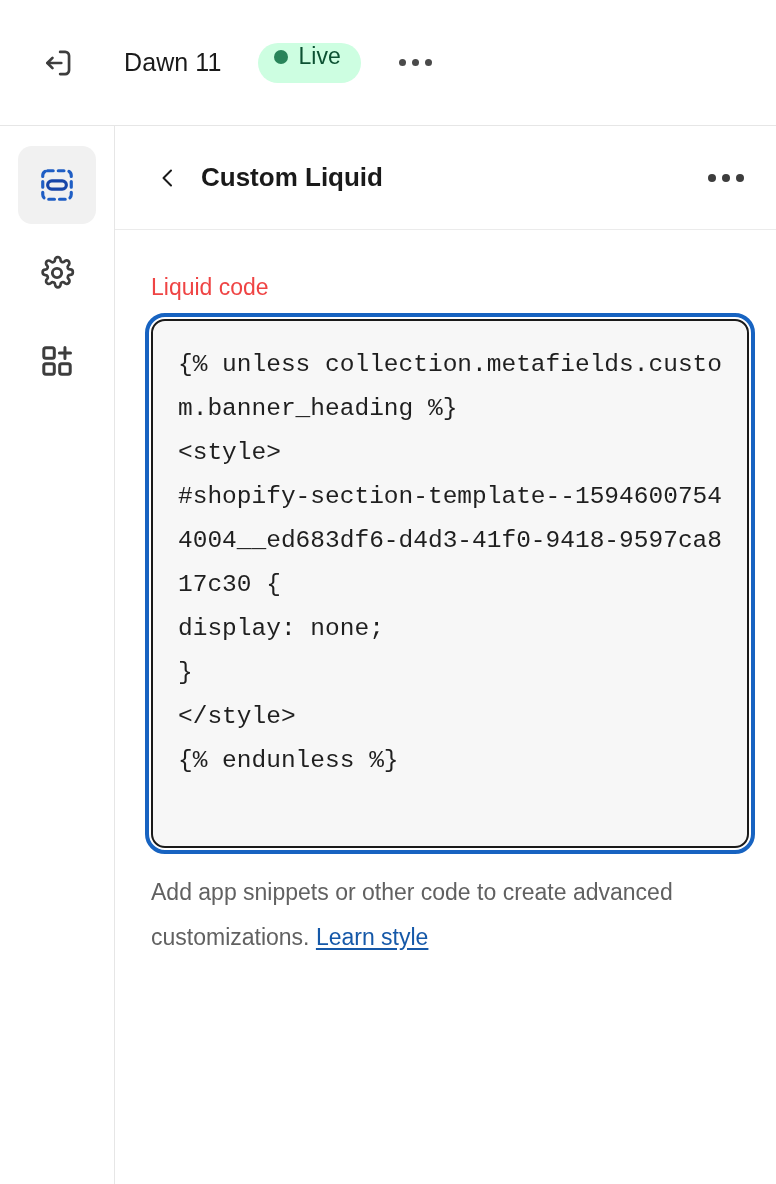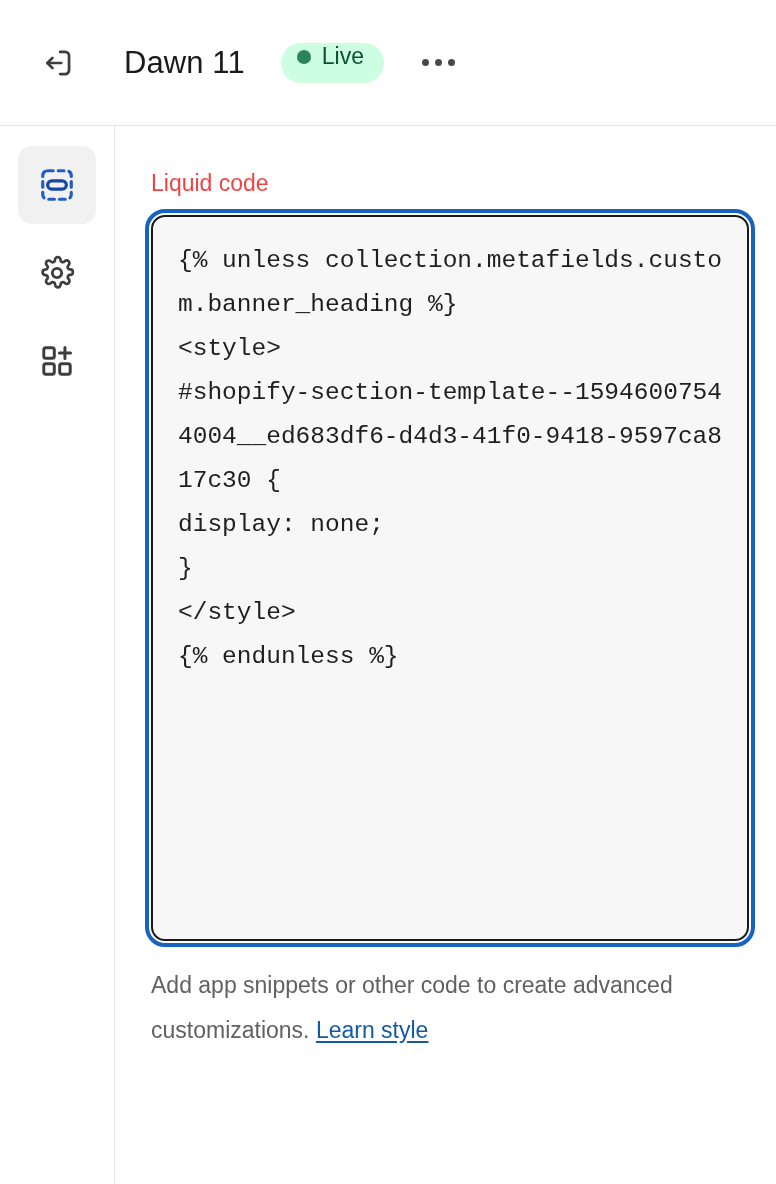--- a/index.html
+++ b/index.html
@@ -35,21 +35,21 @@
     width: 44px;
     height: 44px;
     display: flex;
     align-items: center;
     justify-content: center;
     border-radius: 8px;
     cursor: pointer;
     flex: 0 0 auto;
   }
   .theme-name {
-    font-size: 31px;
+    font-size: 25px;
     color: #1a1a1a;
     font-weight: 400;
     margin-left: 44px;
     letter-spacing: 0.1px;
     white-space: nowrap;
   }
   .live-badge {
     margin-left: 36px;
     background: #cdfee1;
     border-radius: 20px;
@@ -168,21 +168,21 @@
     font-size: 23px;
     color: #ef4444;
     margin-bottom: 17px;
     line-height: 1.2;
   }
 
   
   .code-wrap {
     position: relative;
     width: 598px;
-    height: 726px;
+    height: 529px;
     border-radius: 14px;
     background: #f7f7f7;
     border: 2.5px solid #1a1a1a;
     outline: 4px solid #1763c1;
     outline-offset: 2px;
     overflow: hidden;
     cursor: text;
   }
   .code-text {
     font-family: "Liberation Mono", "DejaVu Sans Mono", monospace;
@@ -264,20 +264,33 @@
           <rect x="3.2" y="3.2" width="7" height="7" rx="1.4" stroke="#3d3d3d" stroke-width="2"></rect>
           <rect x="3.2" y="13.8" width="7" height="7" rx="1.4" stroke="#3d3d3d" stroke-width="2"></rect>
           <rect x="13.8" y="13.8" width="7" height="7" rx="1.4" stroke="#3d3d3d" stroke-width="2"></rect>
           <path d="M17.3 3v7.4M13.6 6.7H21" stroke="#3d3d3d" stroke-width="2" stroke-linecap="round"></path>
         </svg>
       </div>
     </div>
 
     <div class="panel">
 
+      <div class="panel-header">
+        <div class="back-btn">
+          <svg width="24" height="28" viewBox="0 0 24 24" fill="none">
+            <path d="M15 4.5 7.5 12l7.5 7.5" stroke="#1a1a1a" stroke-width="2" stroke-linecap="round" stroke-linejoin="round"></path>
+          </svg>
+        </div>
+        <div class="panel-title">Custom Liquid</div>
+        <div class="panel-more">
+          <span class="dot3"></span>
+          <span class="dot3"></span>
+          <span class="dot3"></span>
+        </div>
+      </div>
 
       <div class="panel-body">
         <div class="field-label">Liquid code</div>
 
         <div class="code-wrap">
           <pre class="code-text">{% unless collection.metafields.custom.banner_heading %}
 &lt;style&gt;
 #shopify-section-template--15946007544004__ed683df6-d4d3-41f0-9418-9597ca817c30 {
 display: none;
 }

